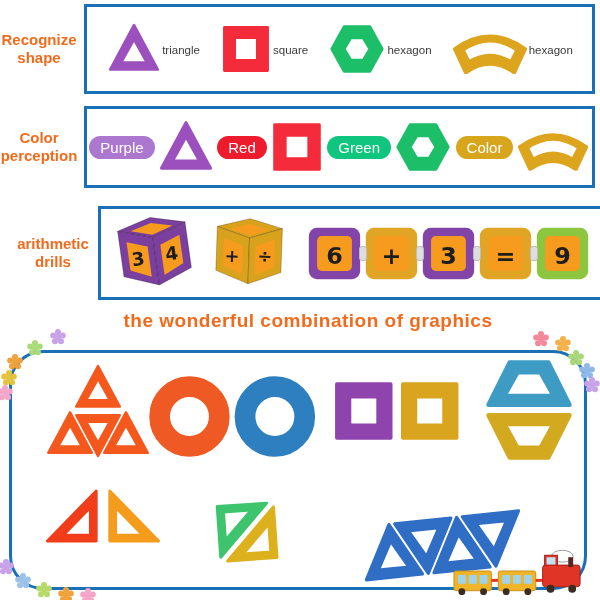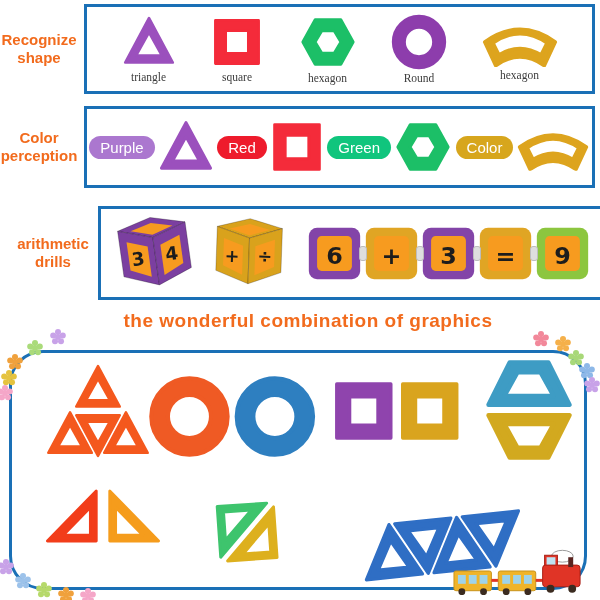--- a/index.html
+++ b/index.html
@@ -13,21 +13,21 @@
   #row3{top:206px;height:94px;margin-left:14px;}
   .row-label{
     width:84px;flex:none;display:flex;align-items:center;justify-content:flex-end;
     text-align:center;color:var(--accent);font-weight:bold;font-size:15px;line-height:1.2;
     padding-right:6px;box-sizing:border-box;
   }
   .row-box{
     flex:1;border:3px solid var(--box_border);background:#fff;
     display:flex;align-items:center;justify-content:space-evenly;box-sizing:border-box;
   }
-  .shape-item{display:flex;flex-direction:column;align-items:center;justify-content:center;height:100%;padding:4px 0;box-sizing:border-box;font-family:Liberation Serif, serif;}
+  .shape-item{display:flex;flex-direction:row;align-items:center;justify-content:space-between;height:100%;padding:4px 0;box-sizing:border-box;}
   .shape-caption{font-size:11.5px;color:#3b3b3b;margin-top:2px;}
   .pill{color:#fff;font-weight:normal;font-size:15px;padding:3px 11px;border-radius:13px;}
   .pill-purple{background:var(--pill_purple);}
   .pill-red{background:var(--pill_red);}
   .pill-green{background:var(--pill_green);}
   .pill-yellow{background:var(--pill_yellow);}
 
   #title{
     position:absolute;top:310px;left:0;width:600px;text-align:center;
     color:var(--accent);font-weight:bold;font-size:19px;letter-spacing:.5px;margin-left:8px;
@@ -129,26 +129,20 @@
         </svg>
       <div class="shape-caption">square</div>
     </div>
     <div class="shape-item">
       <svg width="60" height="56" viewBox="0 0 100 100">
           <use href="#s-hex" class="c-shape_green"></use>
         </svg>
       <div class="shape-caption">hexagon</div>
     </div>
     <div class="shape-item">
-      <svg width="56" height="56" viewBox="0 0 100 100">
-          <use href="#s-ring" class="c-shape_ring_purple"></use>
-        </svg>
-      <div class="shape-caption">Round</div>
-    </div>
-    <div class="shape-item">
       <svg width="78" height="50" viewBox="0 0 100 64">
           <use href="#s-sector" class="c-shape_gold"></use>
         </svg>
       <div class="shape-caption">hexagon</div>
     </div>
   </div>
 </div>
 
 <div class="row" id="row2">
   <div class="row-label">Color perception</div>

